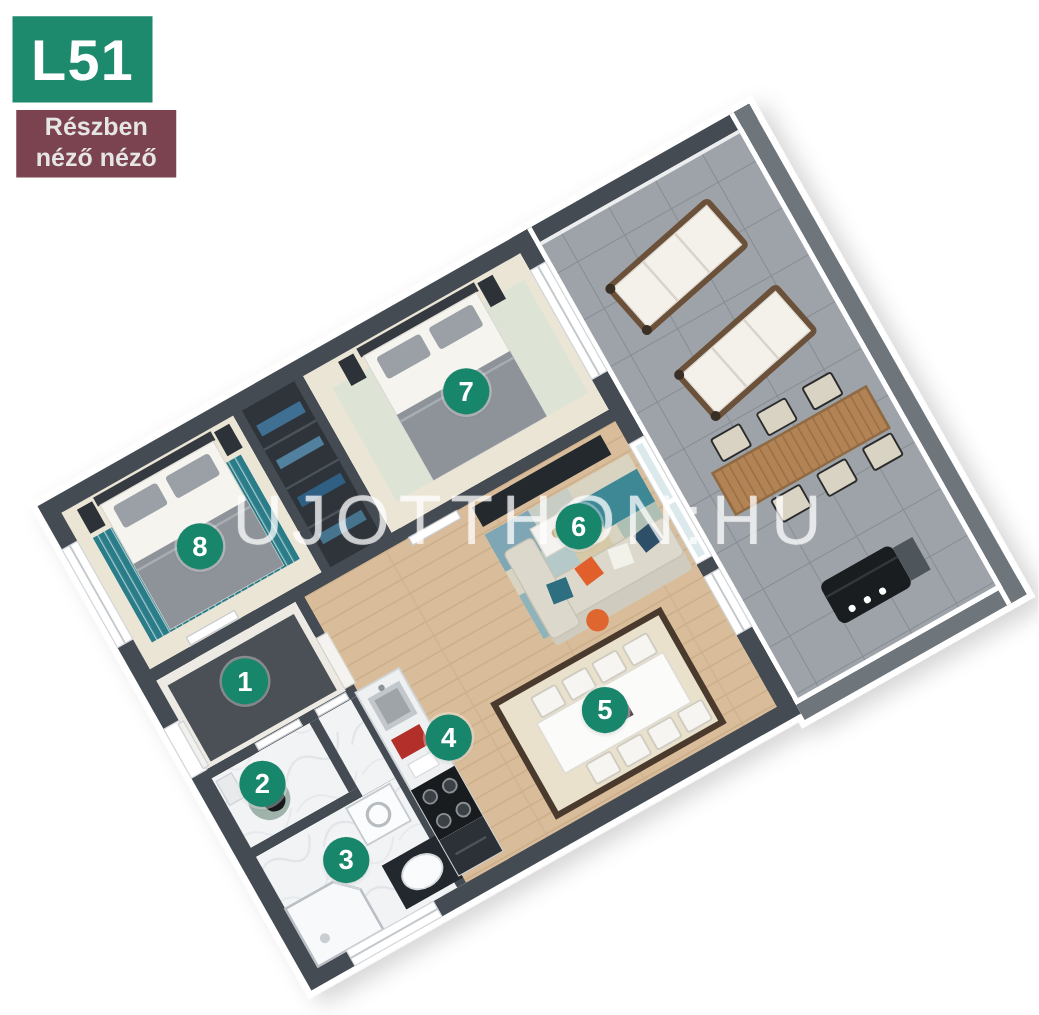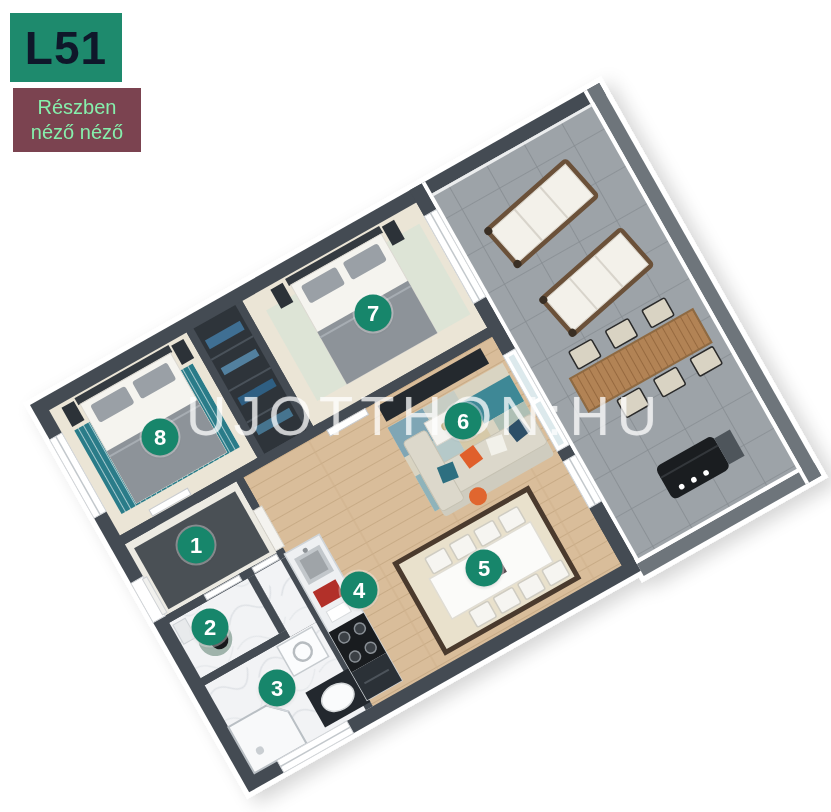--- a/index.html
+++ b/index.html
@@ -4,28 +4,28 @@
 <style>
   html,body{margin:0;padding:0;background:#ffffff;}
   #stage{
     position:relative;width:831px;height:812px;overflow:hidden;background:#ffffff;
     font-family:"Liberation Sans", sans-serif;
   }
   #plan-svg{position:absolute;left:0;top:0;}
   
   .unit-badge{
     position:absolute;left:10px;top:13px;width:112px;height:69px;
-    background:#1E8A6D;color:#0f172a;display:flex;align-items:center;justify-content:center;
+    background:#1E8A6D;color:#ffffff;display:flex;align-items:center;justify-content:center;
     font-size:46px;font-weight:800;letter-spacing:1px;
   }
   .subtitle-badge{
-    position:absolute;left:13px;top:88px;width:128px;height:64px;
-    background:#7B4350;color:#86efac;display:flex;flex-direction:column;
+    position:absolute;left:13px;top:88px;width:128px;height:54px;
+    background:#7B4350;color:#e5e5e5;display:flex;flex-direction:column;
     align-items:center;justify-content:center;
-    font-size:20px;font-weight:400;line-height:25px;text-align:center;
+    font-size:20px;font-weight:700;line-height:25px;text-align:center;
   }
   
   .watermark{
     position:absolute;left:186px;top:383px;white-space:nowrap;
     font-size:56px;font-weight:400;letter-spacing:7px;
     color:rgba(255,255,255,0.62);
     text-shadow:0 0 1px rgba(255,255,255,0.35);
     pointer-events:none;
   }
   

